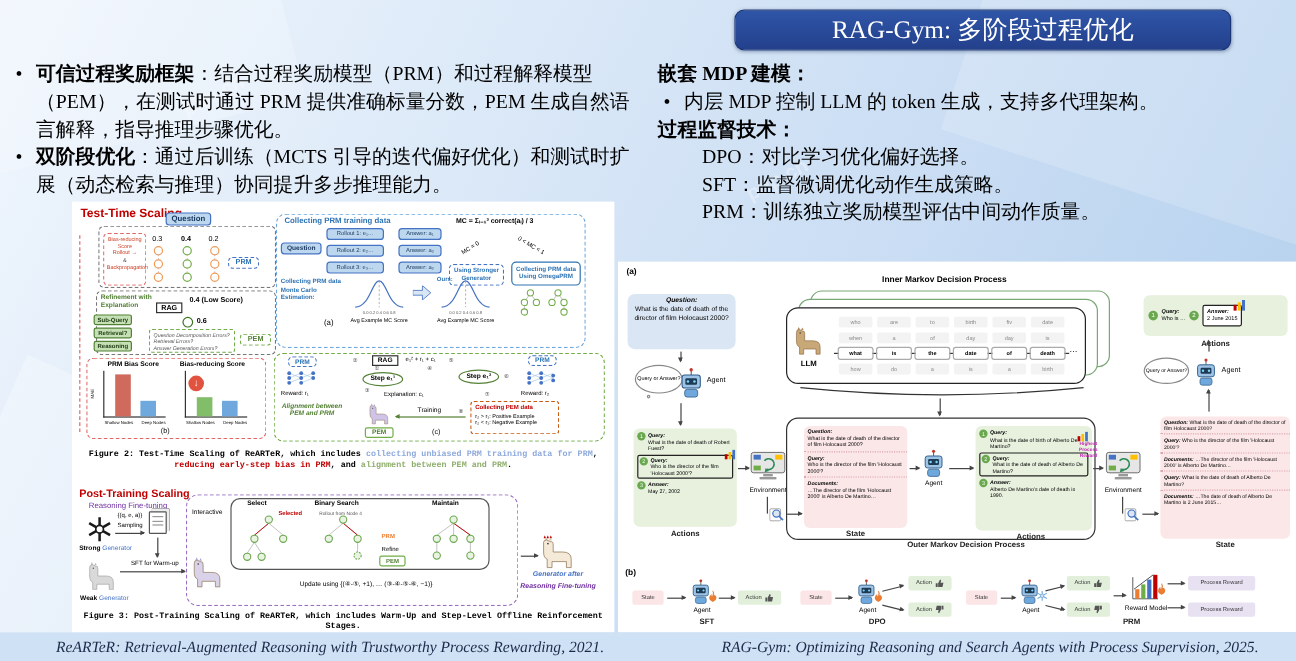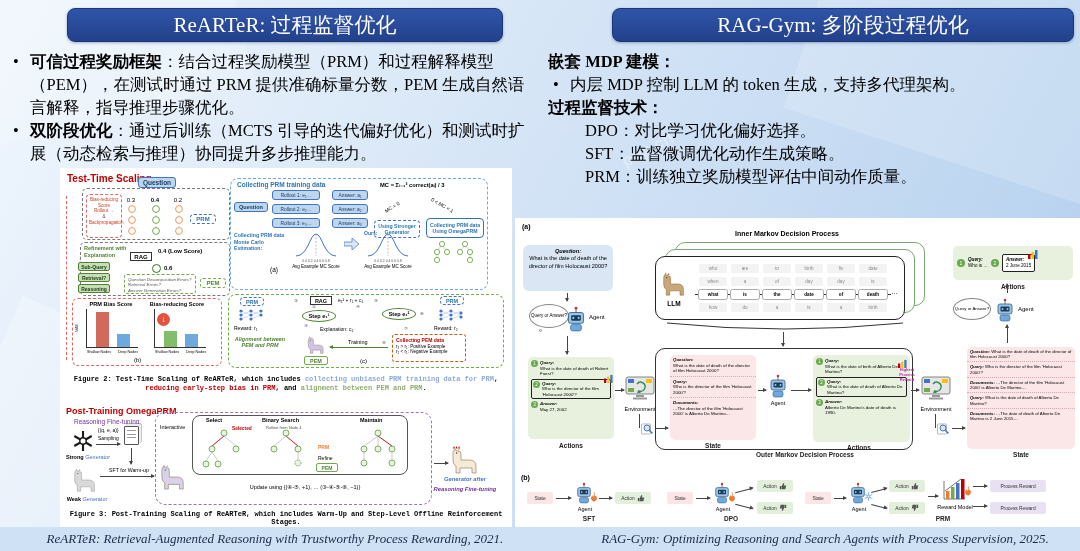--- a/index.html
+++ b/index.html
@@ -60,23 +60,20 @@
 
 <div class="slide">
   <div class="shape s1"></div>
   <div class="shape s2"></div>
   <div class="shape s3"></div>
   <div class="wm" style="left:150px;top:70px">php.cn</div>
   <div class="wm" style="left:620px;top:140px">php.cn</div>
   <div class="wm" style="left:240px;top:420px">php.cn</div>
   <div class="wm" style="left:880px;top:410px">php.cn</div>
 
-  <div class="hdr" style="left:67px;top:8px;width:436px">
-    <span>ReARTeR: 过程监督优化</span>
-  </div>
 
   <div class="txt" style="left:8px;top:50px;width:530px">
     <div class="bullet"><b>可信过程奖励框架</b><span>：结合过程奖励模型（PRM）和过程解释模型（PEM），在测试时通过 PRM 提供准确标量分数，PEM 生成自然语言解释，指导推理步骤优化。</span></div>
     <div class="bullet"><b>双阶段优化</b><span>：通过后训练（MCTS 引导的迭代偏好优化）和测试时扩展（动态检索与推理）协同提升多步推理能力。</span></div>
   </div>
 
   <div class="panel" style="left:60px;top:168px;width:452px;height:359px">
 
     <div class="a" style="left:6px;top:28px;height:164px;border-left:1px dashed #e06666"></div>
     <div class="a" style="left:7px;top:5px;font-size:10px;font-weight:bold;color:#c00000">Test-Time Scaling</div>
@@ -278,21 +275,21 @@
     <span class="a" style="left:314px;top:130px;font-size:4.5px;color:#444">⑤</span>
     <span class="a" style="left:360px;top:143px;font-size:4.5px;color:#444">⑥</span>
     <span class="a" style="left:344px;top:158px;font-size:4.5px;color:#444">⑦</span>
     <span class="a" style="left:322px;top:172px;font-size:4.5px;color:#444">⑧</span>
     <div class="a" style="left:300px;top:190px;font-size:6px">(c)</div>
 
     <div class="a serifb" style="left:8px;top:207px;width:436px;font-size:7px;line-height:9px;text-align:center">
       <span>Figure 2: Test-Time Scaling of ReARTeR, which includes </span><span style="color:#8faadc">collecting unbiased PRM training data for PRM</span><span>, </span><span style="color:#c00000">reducing early-step bias in PRM</span><span>, and </span><span style="color:#8fae6d">alignment between PEM and PRM</span><span>.</span>
     </div>
 
-    <div class="a" style="left:6px;top:238px;font-size:9px;font-weight:bold;color:#c00000">Post-Training OmegaPRM</div>
+    <div class="a" style="left:6px;top:238px;font-size:9px;font-weight:bold;color:#c00000">Post-Training Scaling</div>
     <div class="a" style="left:14px;top:250px;font-size:6.5px;color:#7030a0">Reasoning Fine-tuning</div>
     <svg class="a" style="left:12px;top:262px" width="22" height="22" viewBox="0 0 22 22">
       <g stroke="#1a1a1a" stroke-width="2.1">
           <line x1="11" y1="1" x2="11" y2="21"></line>
           <line x1="2.3" y1="6" x2="19.7" y2="16"></line>
           <line x1="19.7" y1="6" x2="2.3" y2="16"></line>
         </g>
       <circle cx="11" cy="11" r="3.2" fill="#fff" stroke="#1a1a1a" stroke-width="1.4"></circle>
     </svg>
     <div class="a" style="left:38px;top:259px;font-size:5px">{(q, e, a)}</div>
@@ -384,21 +381,21 @@
       <path d="M3 2.5 L4 0 L5 2.5 Z M5.5 2.5 L6.5 0 L7.5 2.5 Z M8 2.5 L9 0 L10 2.5 Z" fill="#c00000"></path>
       <path d="M4 4 L5.2 1.5 L6.4 4 Z M7.5 4.5 L8.7 2 L9.9 4.5 Z" fill="#d8c6a8"></path>
       <path d="M6 27 V20 Q3 19 3 14 V6 Q3 4 5.5 4 L9 5.5 Q11 5 11 8 V14 H19 Q26 14 26 20 V27 H22 V22 H10 V27 Z" fill="#f5ead7" stroke="#8a7050" stroke-width="0.6"></path>
       <circle cx="6.6" cy="7" r="0.7" fill="#333"></circle>
     </svg>
     <div class="a" style="left:372px;top:308px;width:66px;font-size:5.8px;font-style:italic;color:#4472c4;text-align:center;font-weight:bold">Generator after</div>
     <div class="a" style="left:368px;top:318px;width:74px;font-size:5.8px;font-style:italic;color:#7030a0;text-align:center;font-weight:bold">Reasoning Fine-tuning</div>
     <div class="a serifb" style="left:8px;top:342px;width:436px;font-size:7px;text-align:center">Figure 3: Post-Training Scaling of ReARTeR, which includes Warm-Up and Step-Level Offline Reinforcement Stages.</div>
   </div>
 
-  <div class="hdr" style="left:612px;top:8px;width:462px">
+  <div class="hdr" style="left:612px;top:8px;width:414px">
     <span>RAG-Gym: 多阶段过程优化</span>
   </div>
 
   <div class="txt" style="left:548px;top:50px;width:524px">
     <div style="font-weight:bold">嵌套 MDP 建模：</div>
     <div class="bullet">内层 MDP 控制 LLM 的 token 生成，支持多代理架构。</div>
     <div style="font-weight:bold">过程监督技术：</div>
     <div class="ind">DPO：对比学习优化偏好选择。</div>
     <div class="ind">SFT：监督微调优化动作生成策略。</div>
     <div class="ind">PRM：训练独立奖励模型评估中间动作质量。</div>

